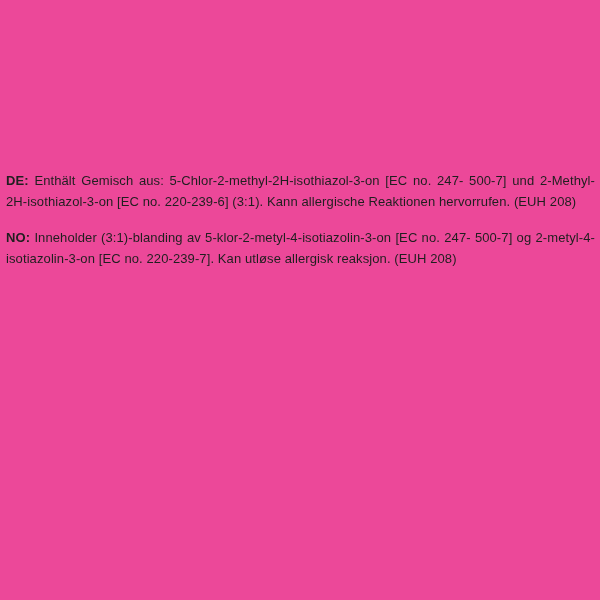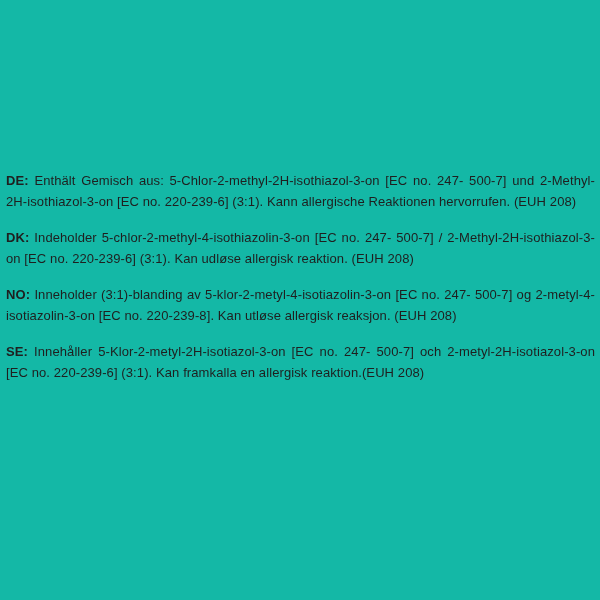--- a/index.html
+++ b/index.html
@@ -6,21 +6,21 @@
   html, body {
     width: 600px;
     height: 600px;
     background: #ffffff;
     font-family: "Liberation Sans", sans-serif;
   }
   .page {
     position: relative;
     width: 600px;
     height: 600px;
-    background: #14b8a6;
+    background: #ec4899;
     overflow: hidden;
   }
   .statements {
     position: absolute;
     top: 170px;
     left: 6px;
     right: 5px;
   }
   .statement {
     font-size: 13px;
@@ -35,21 +35,19 @@
   }
 </style>
 </head>
 <body>
 
 <div class="page">
   <div class="statements">
 
     <p class="statement"><span class="lang-label">DE:</span><span> Enthält Gemisch aus: 5-Chlor-2-methyl-2H-isothiazol-3-on [EC no. 247- 500-7] und 2-Methyl-2H-isothiazol-3-on [EC no. 220-239-6] (3:1). Kann allergische Reaktionen hervorrufen. (EUH 208)</span></p>
 
-    <p class="statement"><span class="lang-label">DK:</span><span> Indeholder 5-chlor-2-methyl-4-isothiazolin-3-on [EC no. 247- 500-7] / 2-Methyl-2H-isothiazol-3-on [EC no. 220-239-6] (3:1). Kan udløse allergisk reaktion. (EUH 208)</span></p>
 
-    <p class="statement"><span class="lang-label">NO:</span><span> Inneholder (3:1)-blanding av 5-klor-2-metyl-4-isotiazolin-3-on [EC no. 247- 500-7] og 2-metyl-4-isotiazolin-3-on [EC no. 220-239-8]. Kan utløse allergisk reaksjon. (EUH 208)</span></p>
+    <p class="statement"><span class="lang-label">NO:</span><span> Inneholder (3:1)-blanding av 5-klor-2-metyl-4-isotiazolin-3-on [EC no. 247- 500-7] og 2-metyl-4-isotiazolin-3-on [EC no. 220-239-7]. Kan utløse allergisk reaksjon. (EUH 208)</span></p>
 
-    <p class="statement"><span class="lang-label">SE:</span><span> Innehåller 5-Klor-2-metyl-2H-isotiazol-3-on [EC no. 247- 500-7] och 2-metyl-2H-isotiazol-3-on [EC no. 220-239-6] (3:1). Kan framkalla en allergisk reaktion.(EUH 208)</span></p>
 
 
   </div>
 </div>
 
 </body></html>

